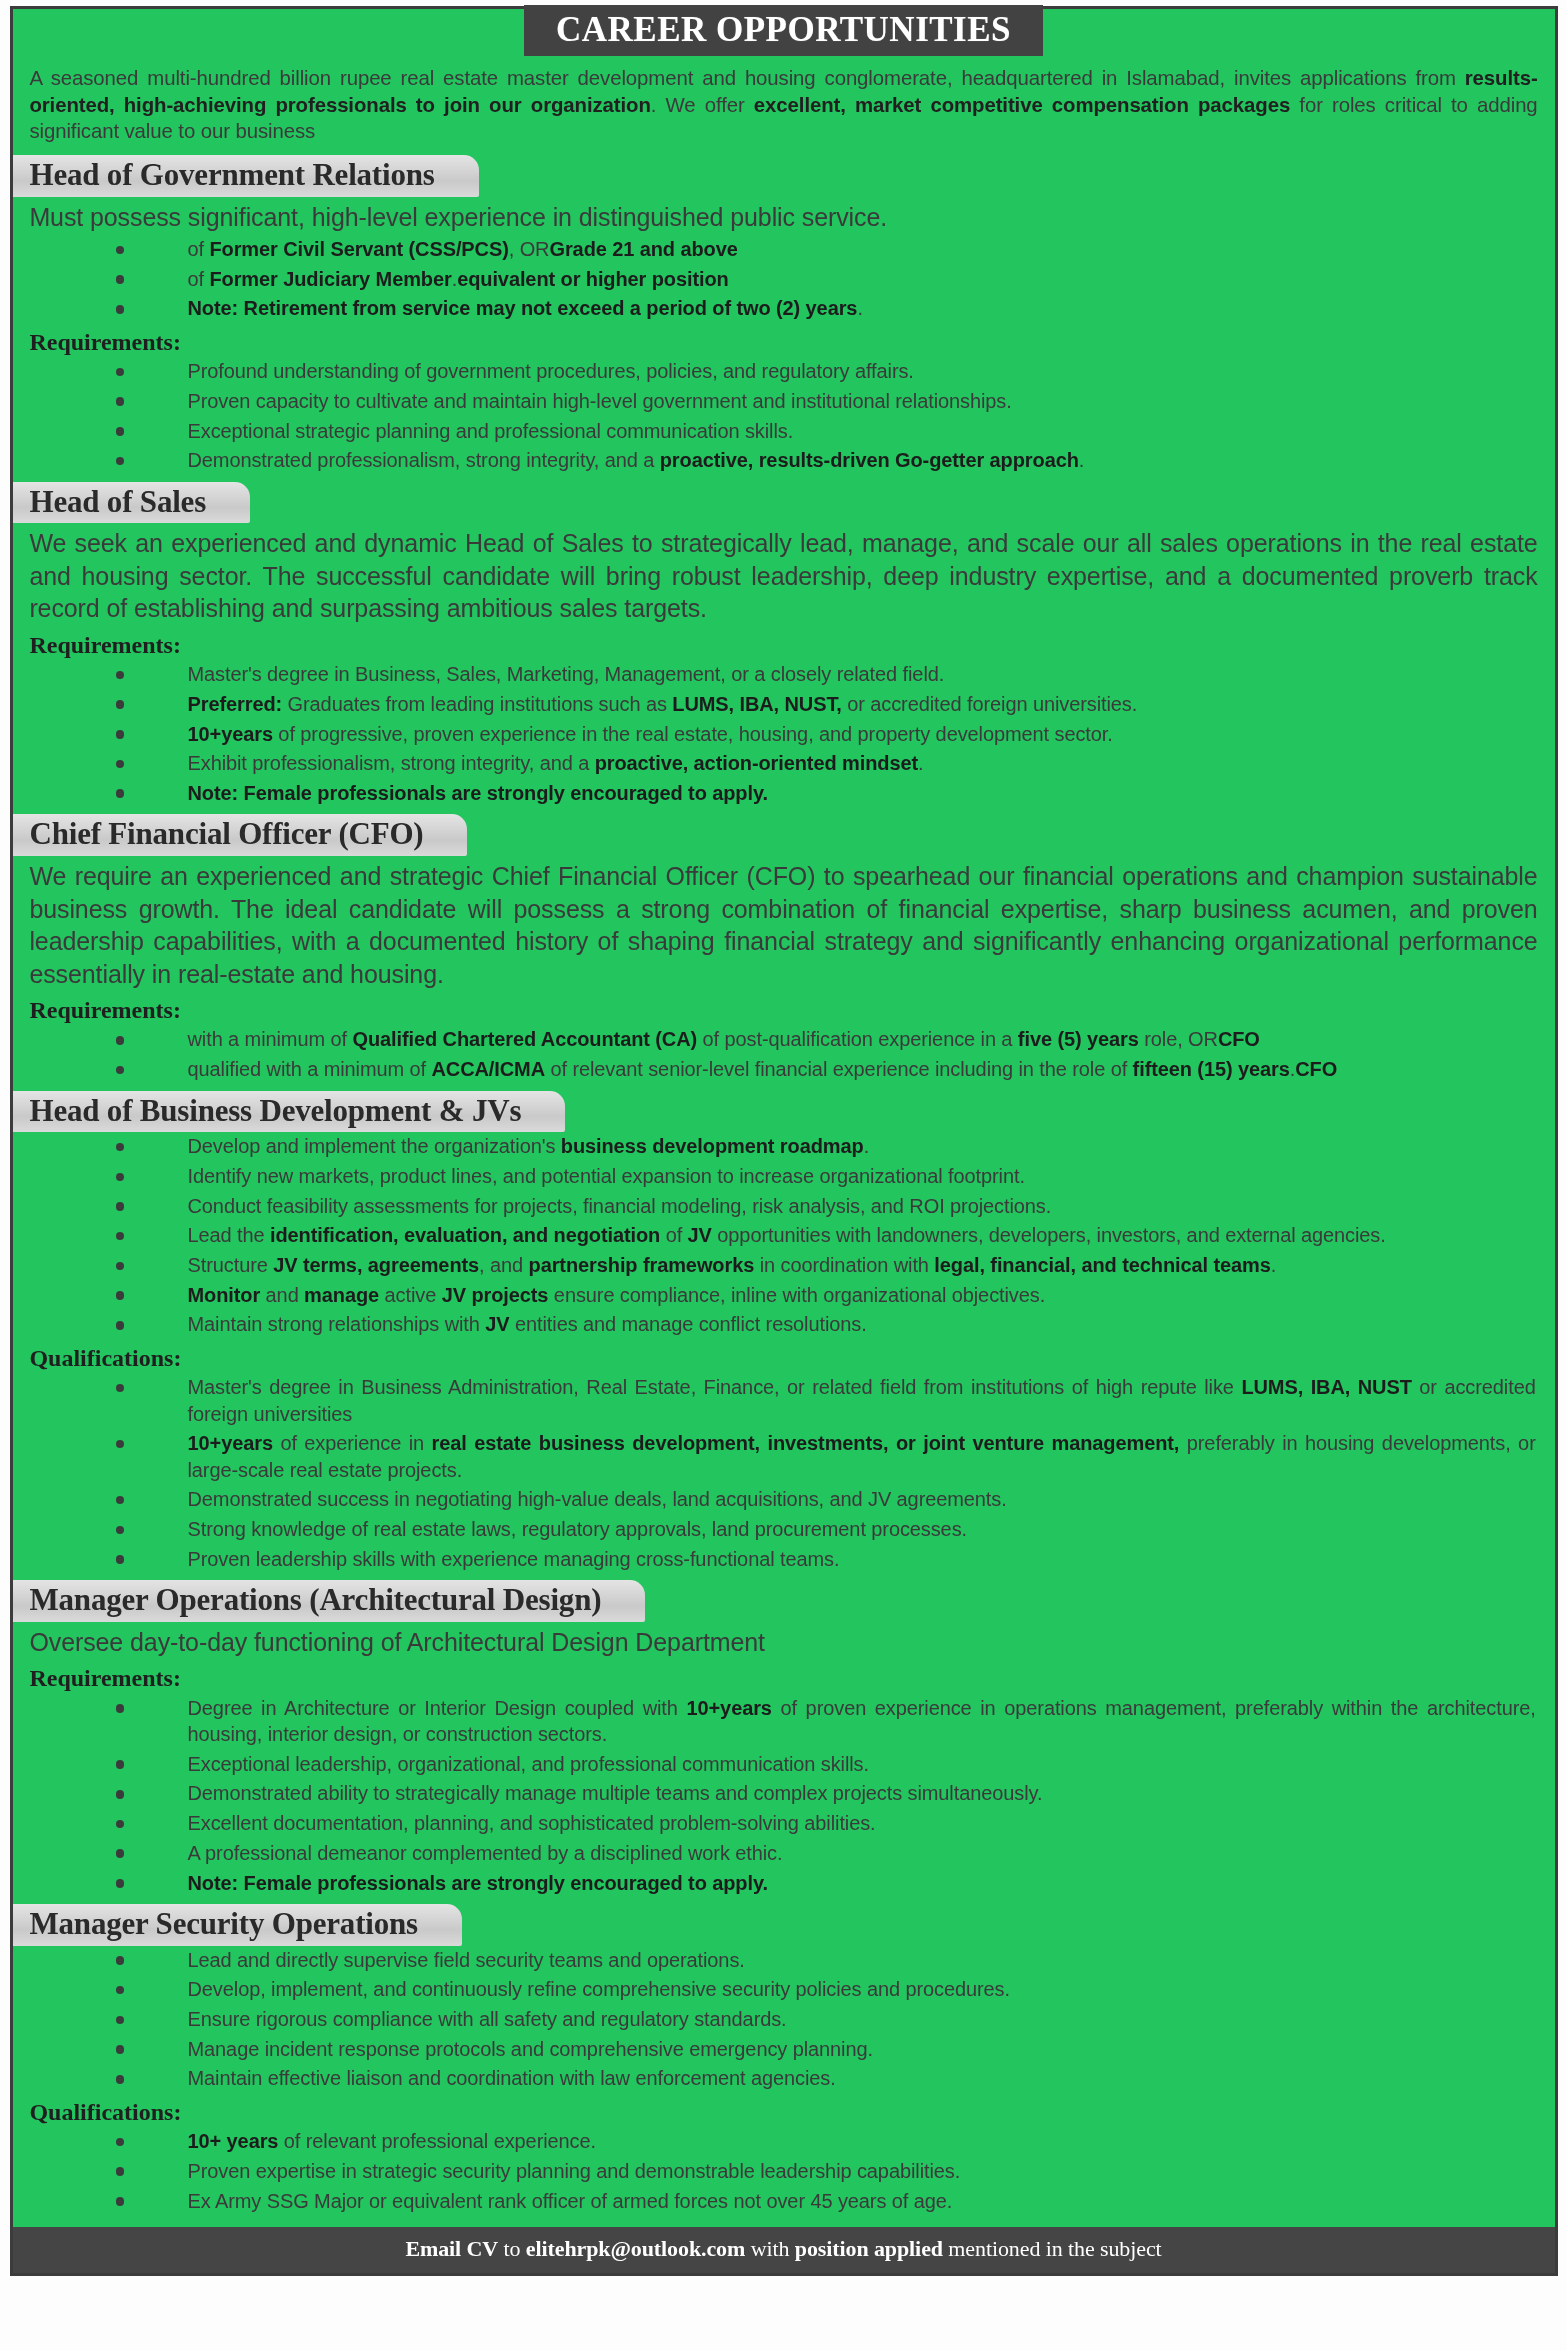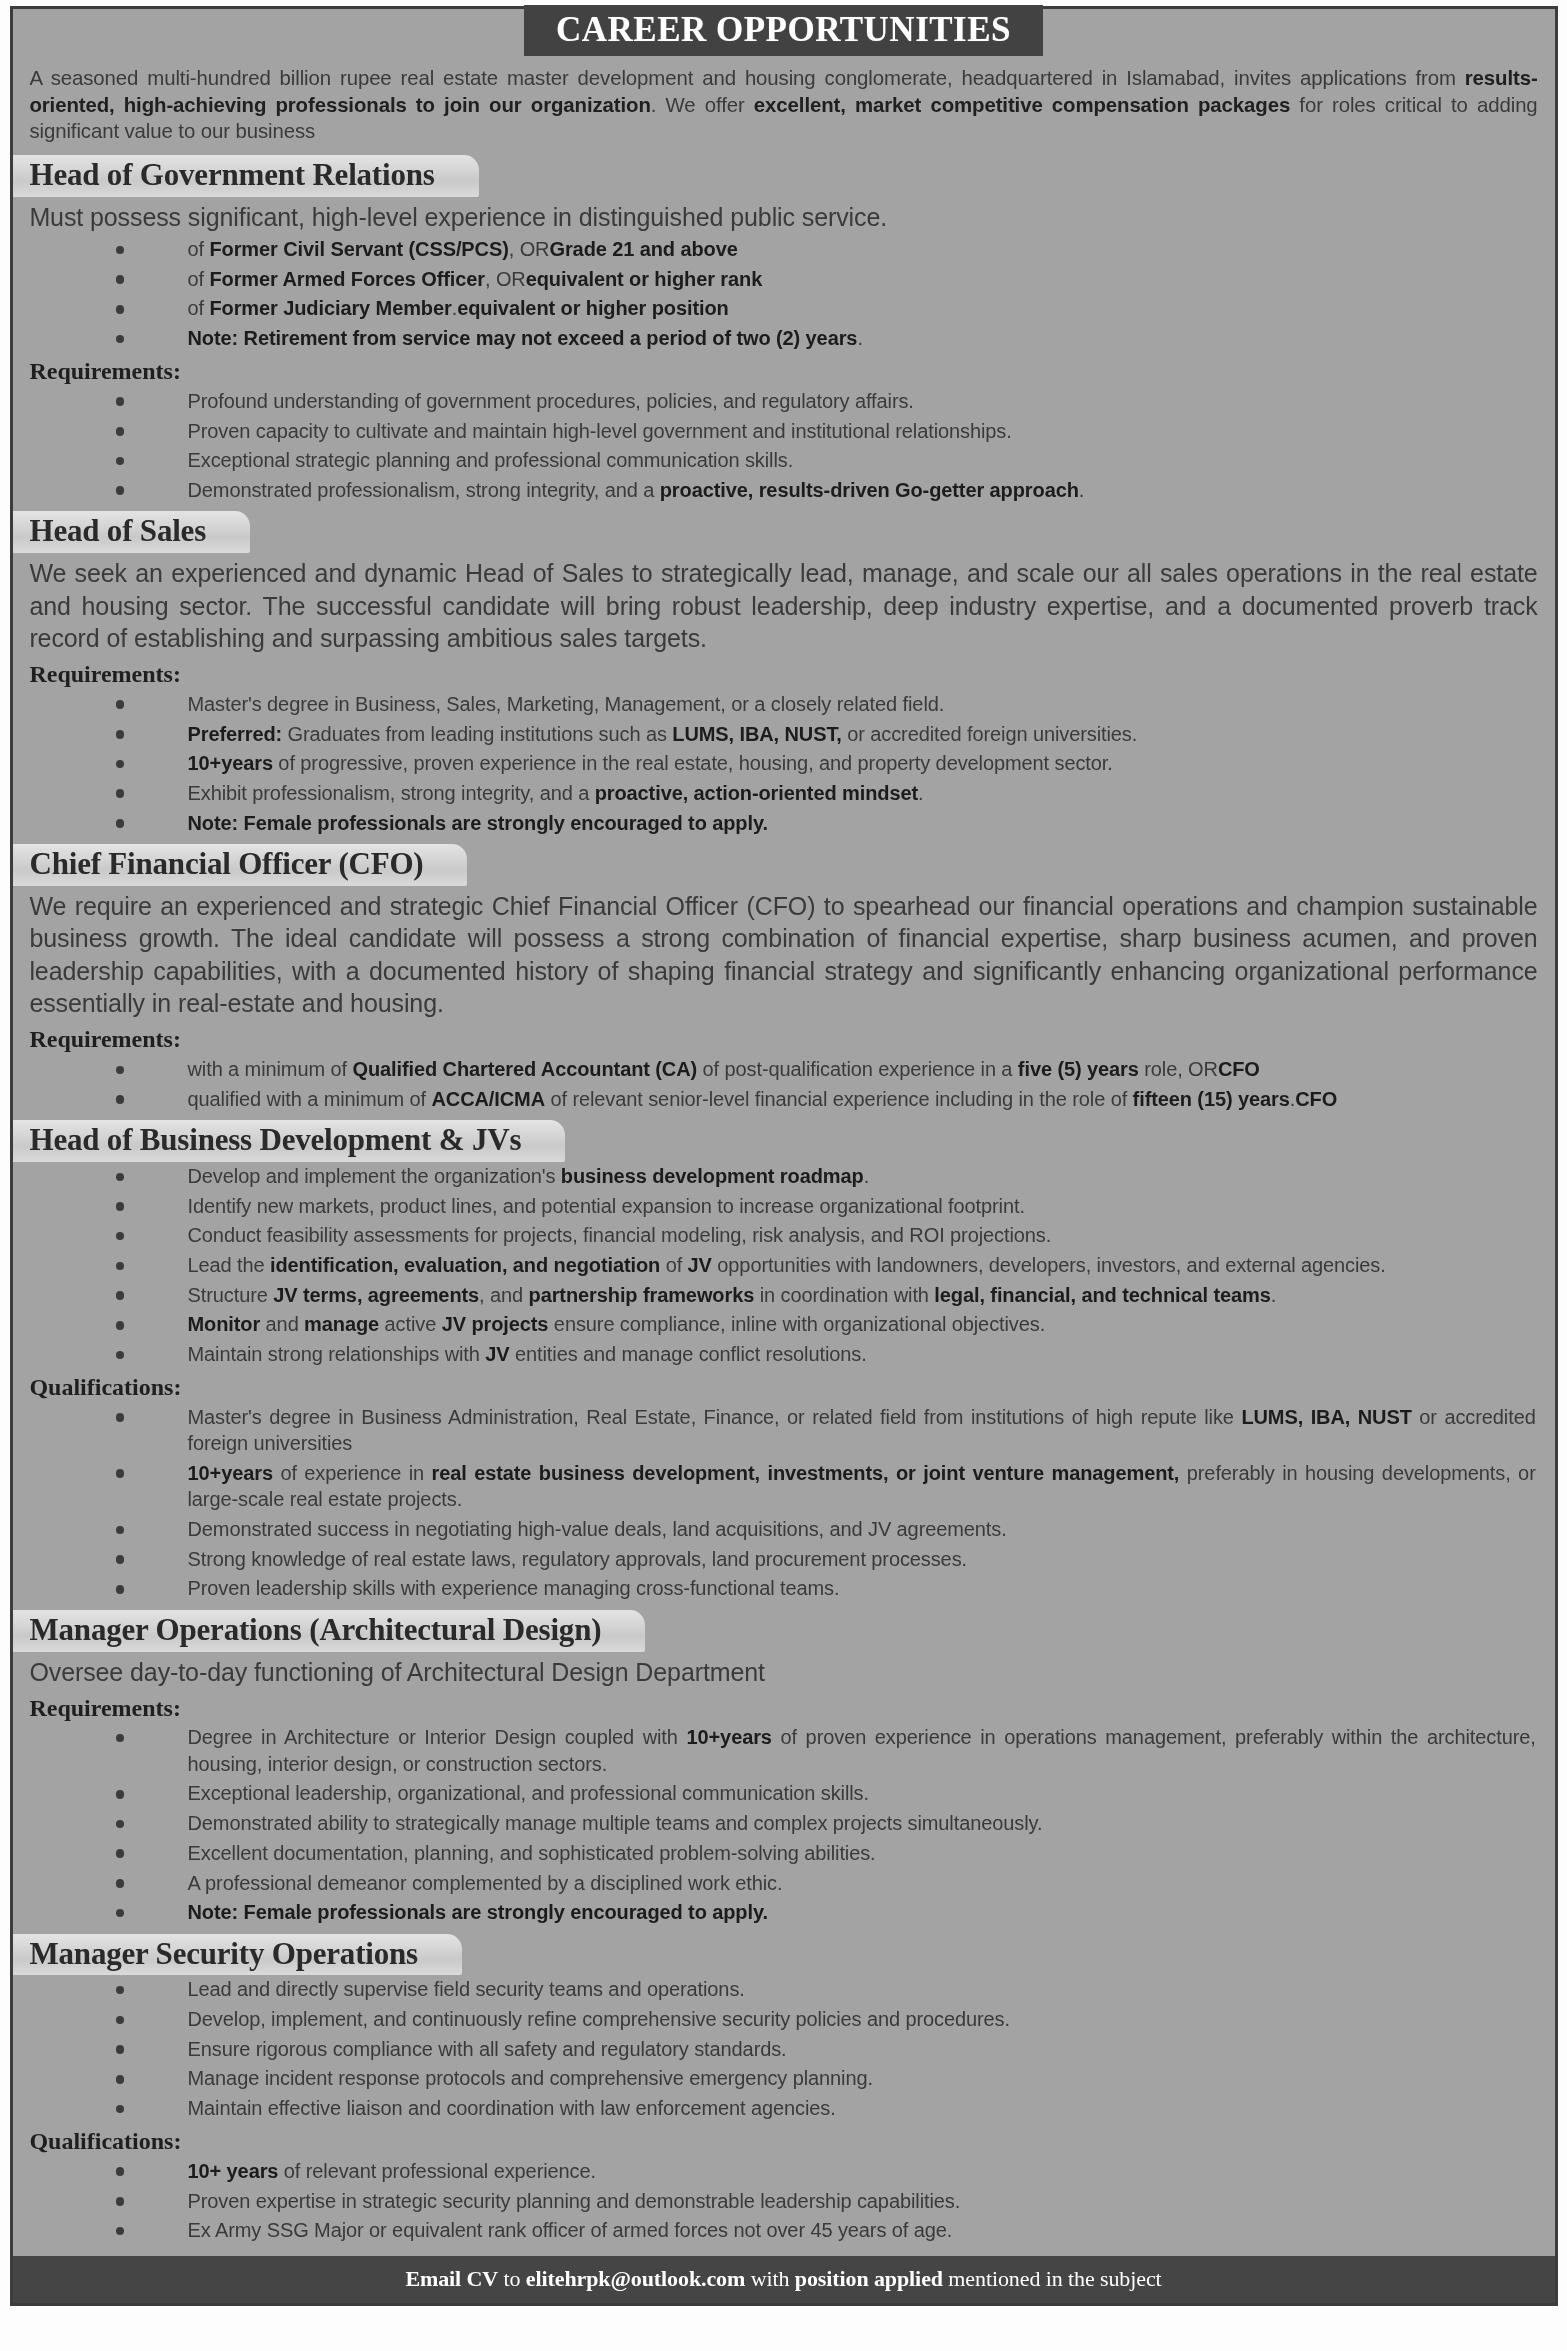--- a/index.html
+++ b/index.html
@@ -17,21 +17,21 @@
   #page {
     width: 1567px;
     min-height: 2351px;
     background: #fdfdfd;
     padding: 5.7px 9.5px 0 9.5px;
     position: relative;
   }
   
   .ad-frame {
     border: 3.8px solid #3c3c3c;
-    background: #a3a3a3;
+    background: #22c55e;
     position: relative;
     padding: 0;
   }
   .ad-inner {
     padding: 0 15px 3.8px 15px;
   }
 
   
   .banner-row {
     display: flex;
@@ -160,21 +160,20 @@
 
     <div class="ad-inner">
 
       <p class="intro">
         <span>A seasoned multi-hundred billion rupee real estate master development and housing conglomerate, headquartered in Islamabad, invites applications from </span><b>results-oriented, high-achieving professionals to join our organization</b><span>. We offer </span><b>excellent, market competitive compensation packages</b><span> for roles critical to adding significant value to our business</span>
       </p>
 
       <div id="sections-root">
           <div class="job-section"><div class="sec-head"><h2>Head of Government Relations</h2></div><p class="lead">Must possess significant, high-level experience in distinguished public service.</p><ul class="bl">
               <li><span> of </span><b>Former Civil Servant (CSS/PCS)</b><span>, OR</span><b>Grade 21 and above</b></li>
-              <li><span> of </span><b>Former Armed Forces Officer</b><span>, OR</span><b>equivalent or higher rank</b></li>
               <li><span> of </span><b>Former Judiciary Member</b><span>.</span><b>equivalent or higher position</b></li>
               <li><b>Note: Retirement from service may not exceed a period of two (2) years</b><span>.</span></li>
             </ul><div class="sub-head">Requirements:</div><ul class="bl">
               <li><span>Profound understanding of government procedures, policies, and regulatory affairs.</span></li>
               <li><span>Proven capacity to cultivate and maintain high-level government and institutional relationships.</span></li>
               <li><span>Exceptional strategic planning and professional communication skills.</span></li>
               <li><span>Demonstrated professionalism, strong integrity, and a </span><b>proactive, results-driven Go-getter approach</b><span>.</span></li>
             </ul></div>
           <div class="job-section"><div class="sec-head"><h2>Head of Sales</h2></div><p class="lead">We seek an experienced and dynamic Head of Sales to strategically lead, manage, and scale our all sales operations in the real estate and housing sector. The successful candidate will bring robust leadership, deep industry expertise, and a documented proverb track record of establishing and surpassing ambitious sales targets.</p><div class="sub-head">Requirements:</div><ul class="bl">
               <li><span>Master's degree in Business, Sales, Marketing, Management, or a closely related field.</span></li>

